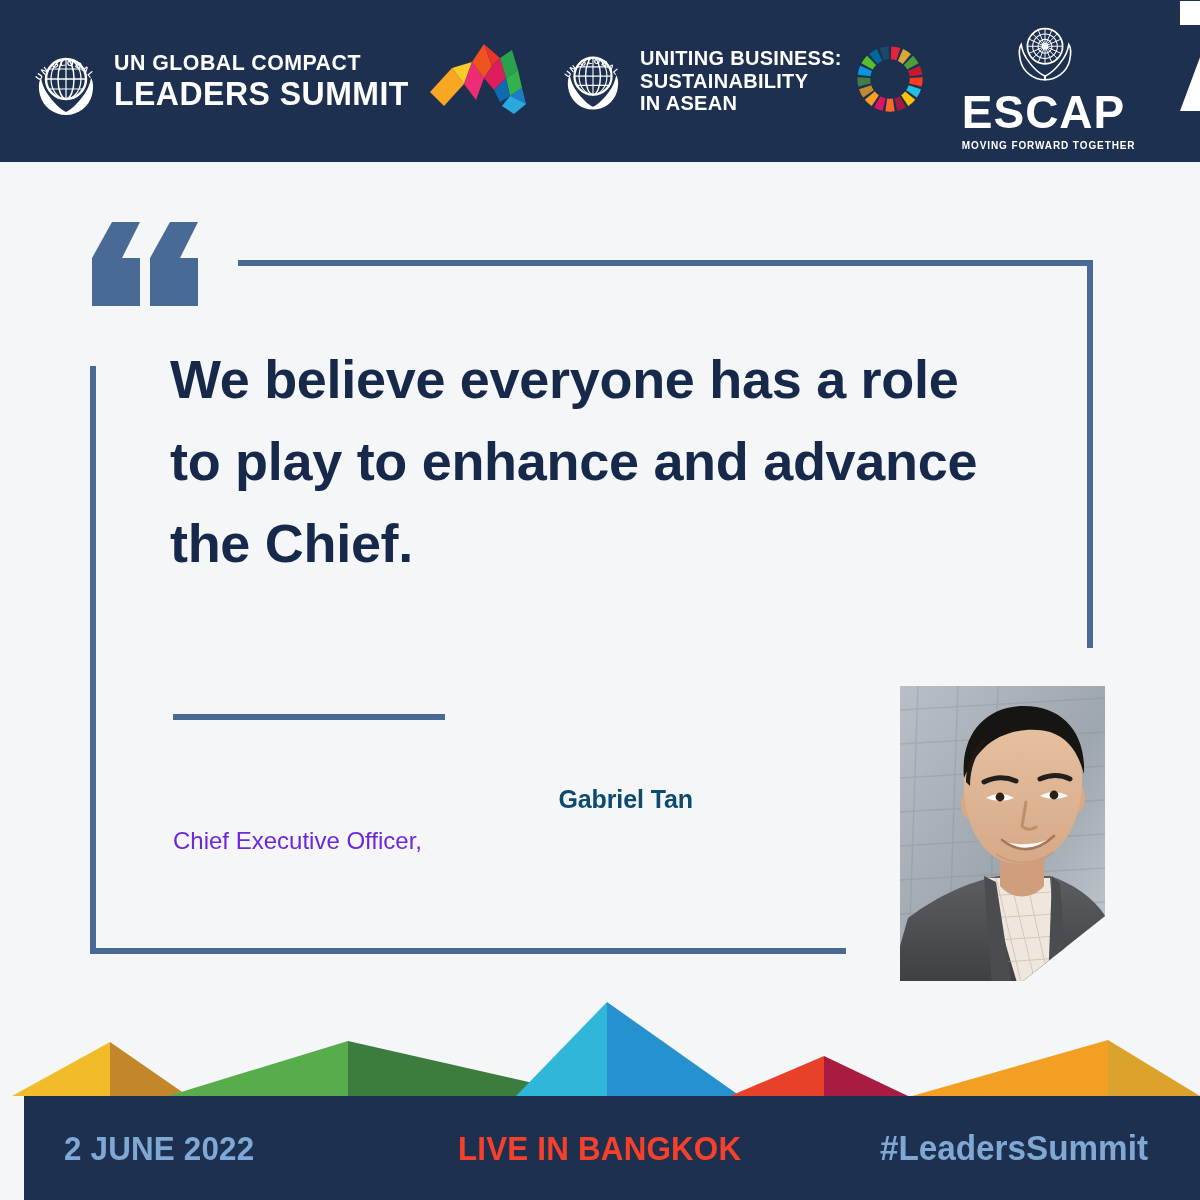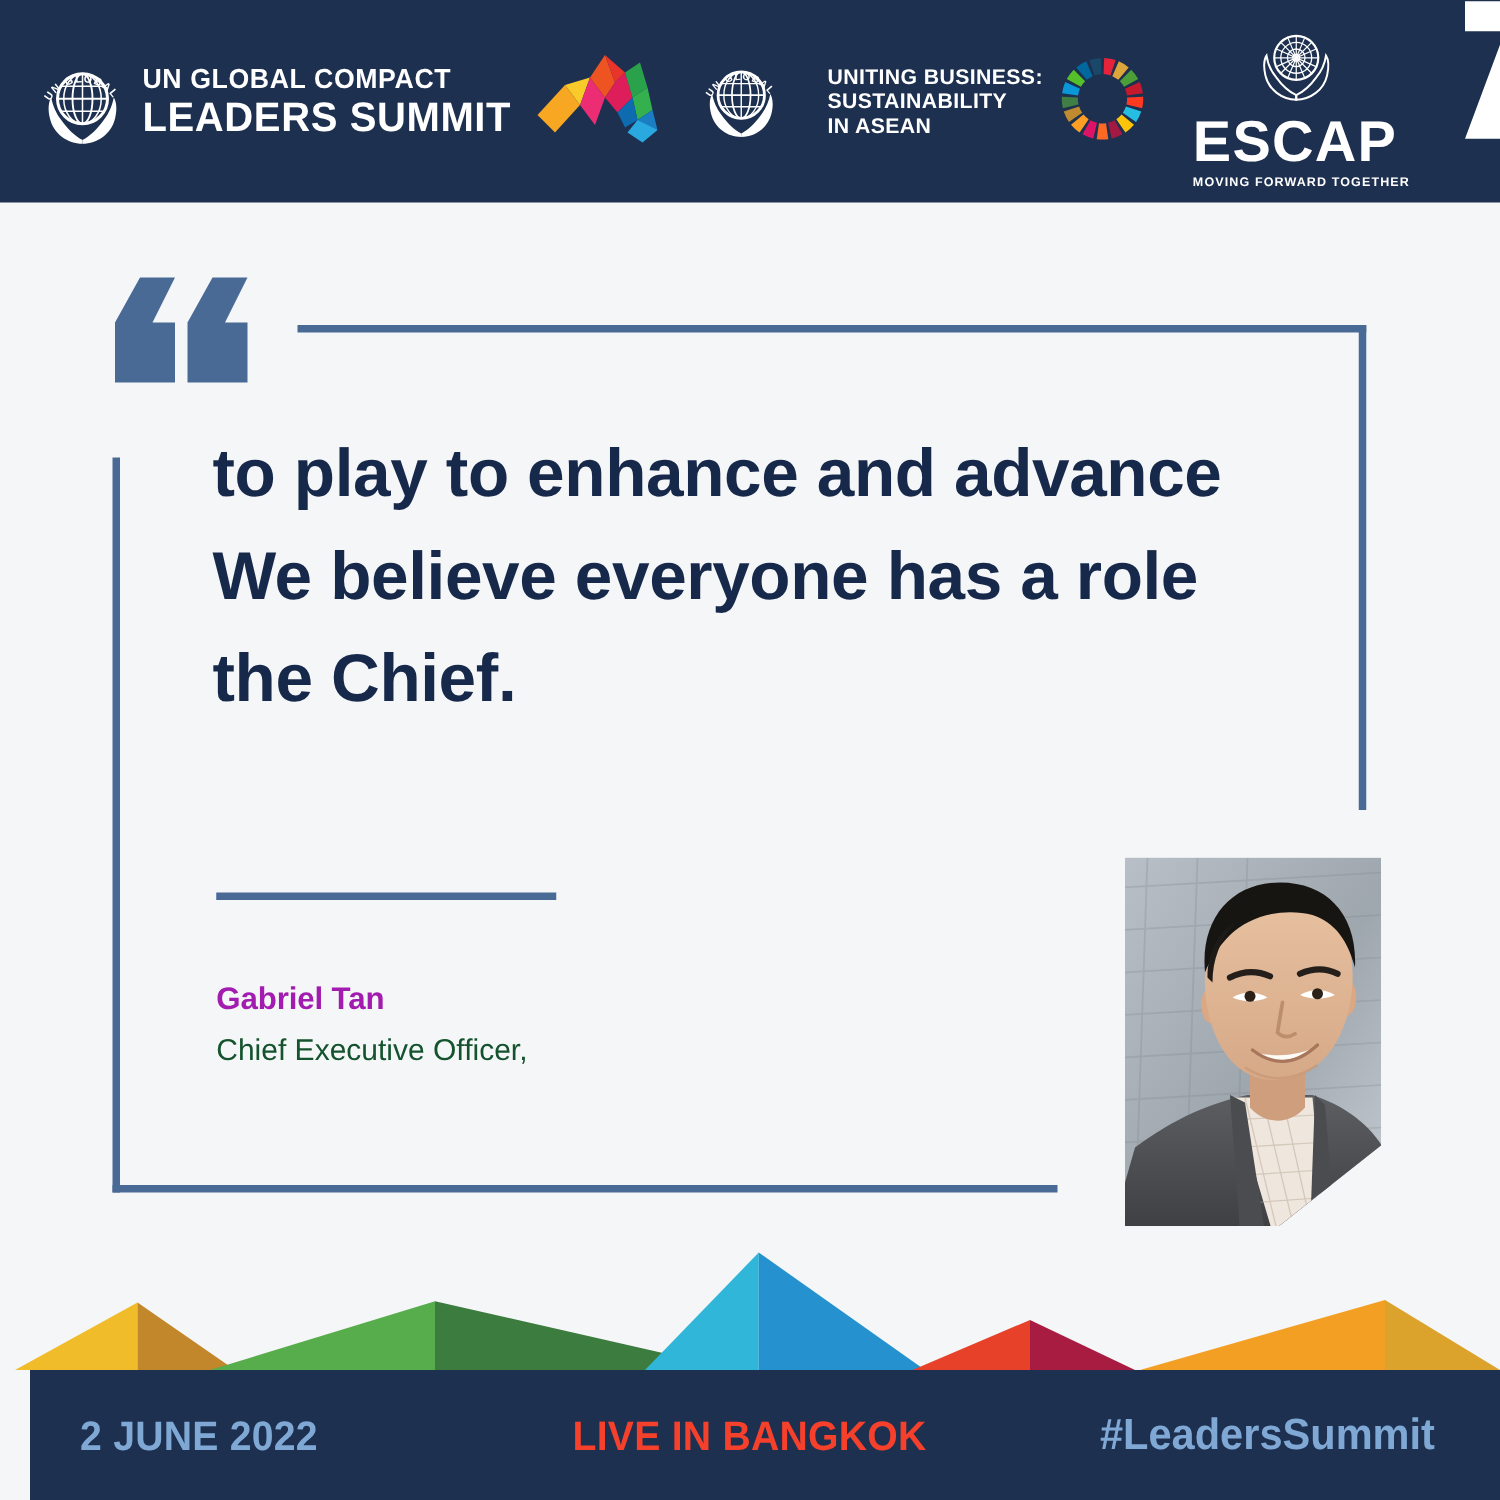--- a/index.html
+++ b/index.html
@@ -38,21 +38,21 @@
     transform:scaleX(0.97);transform-origin:left;
   }
   .ungc-words .l2{
     font-size:33px;font-weight:bold;letter-spacing:0.5px;margin-top:3px;
     font-family:"Liberation Sans",sans-serif;
     transform:scaleX(0.97);transform-origin:left;
   }
 
   .gem{margin-left:4px;margin-top:-14px;}
 
-  .uniting-words{margin-left:24px;color:#fff;line-height:1.12;font-weight:bold;font-size:17px;letter-spacing:0.3px;}
+  .uniting-words{margin-left:2px;color:#fff;line-height:1.12;font-weight:bold;font-size:20px;letter-spacing:0.3px;}
 
   .sdg-wheel{margin-left:14px;}
 
   .escap-wrap{position:relative;display:flex;align-items:center;flex-direction:column;}
   .escap-words{margin-left:8px;color:#fff;line-height:1;}
   .escap-words .e1{font-size:46px;font-weight:bold;letter-spacing:1px;}
   .escap-words .e2{font-size:10px;font-weight:bold;letter-spacing:0.9px;margin-top:6px;}
   .escap75{position:absolute;left:218px;top:-14px;}
 
   
@@ -82,24 +82,24 @@
   }
   .quote-text .ql{display:block;white-space:nowrap;}
 
   .attr-rule{
     position:absolute;left:173px;top:714px;width:272px;height:6px;background:#4a6a96;
   }
   .attr{
     position:absolute;left:173px;top:785px;width:520px;
   }
   .attr .name{
-    font-size:25px;font-weight:bold;color:#a21caf;letter-spacing:-0.1px;
+    font-size:25px;font-weight:bold;color:#0c4a6e;letter-spacing:-0.1px;text-align:right;
   }
   .attr .role{
-    margin-top:10px;font-size:24px;color:#14532d;line-height:1.42;
+    margin-top:10px;font-size:24px;color:#6d28d9;line-height:1.42;
   }
 
   
   .photo{
     position:absolute;left:900px;top:686px;width:205px;height:295px;
     -webkit-clip-path:polygon(0 0,100% 0,100% 78%,60% 100%,0 100%);
     clip-path:polygon(0 0,100% 0,100% 78%,60% 100%,0 100%);
     overflow:hidden;
     background:#9aa3ab;
   }
@@ -277,22 +277,22 @@
       <polygon points="76,40 96,4 124,4 106,40 124,40 124,88 76,88" fill="#4a6a96"></polygon>
     </svg>
   </div>
 
   <div class="frame-top"></div>
   <div class="frame-right"></div>
   <div class="frame-left"></div>
   <div class="frame-bottom"></div>
 
   <div class="quote-text">
+    <span class="ql">We believe everyone has a role</span>
     <span class="ql">to play to enhance and advance</span>
-    <span class="ql">We believe everyone has a role</span>
     <span class="ql">the Chief.</span>
   </div>
 
   <div class="attr-rule"></div>
 
   <div class="attr">
     <div class="name">Gabriel Tan</div>
     <div class="role">
       <div>Chief Executive Officer,</div>
     </div>

